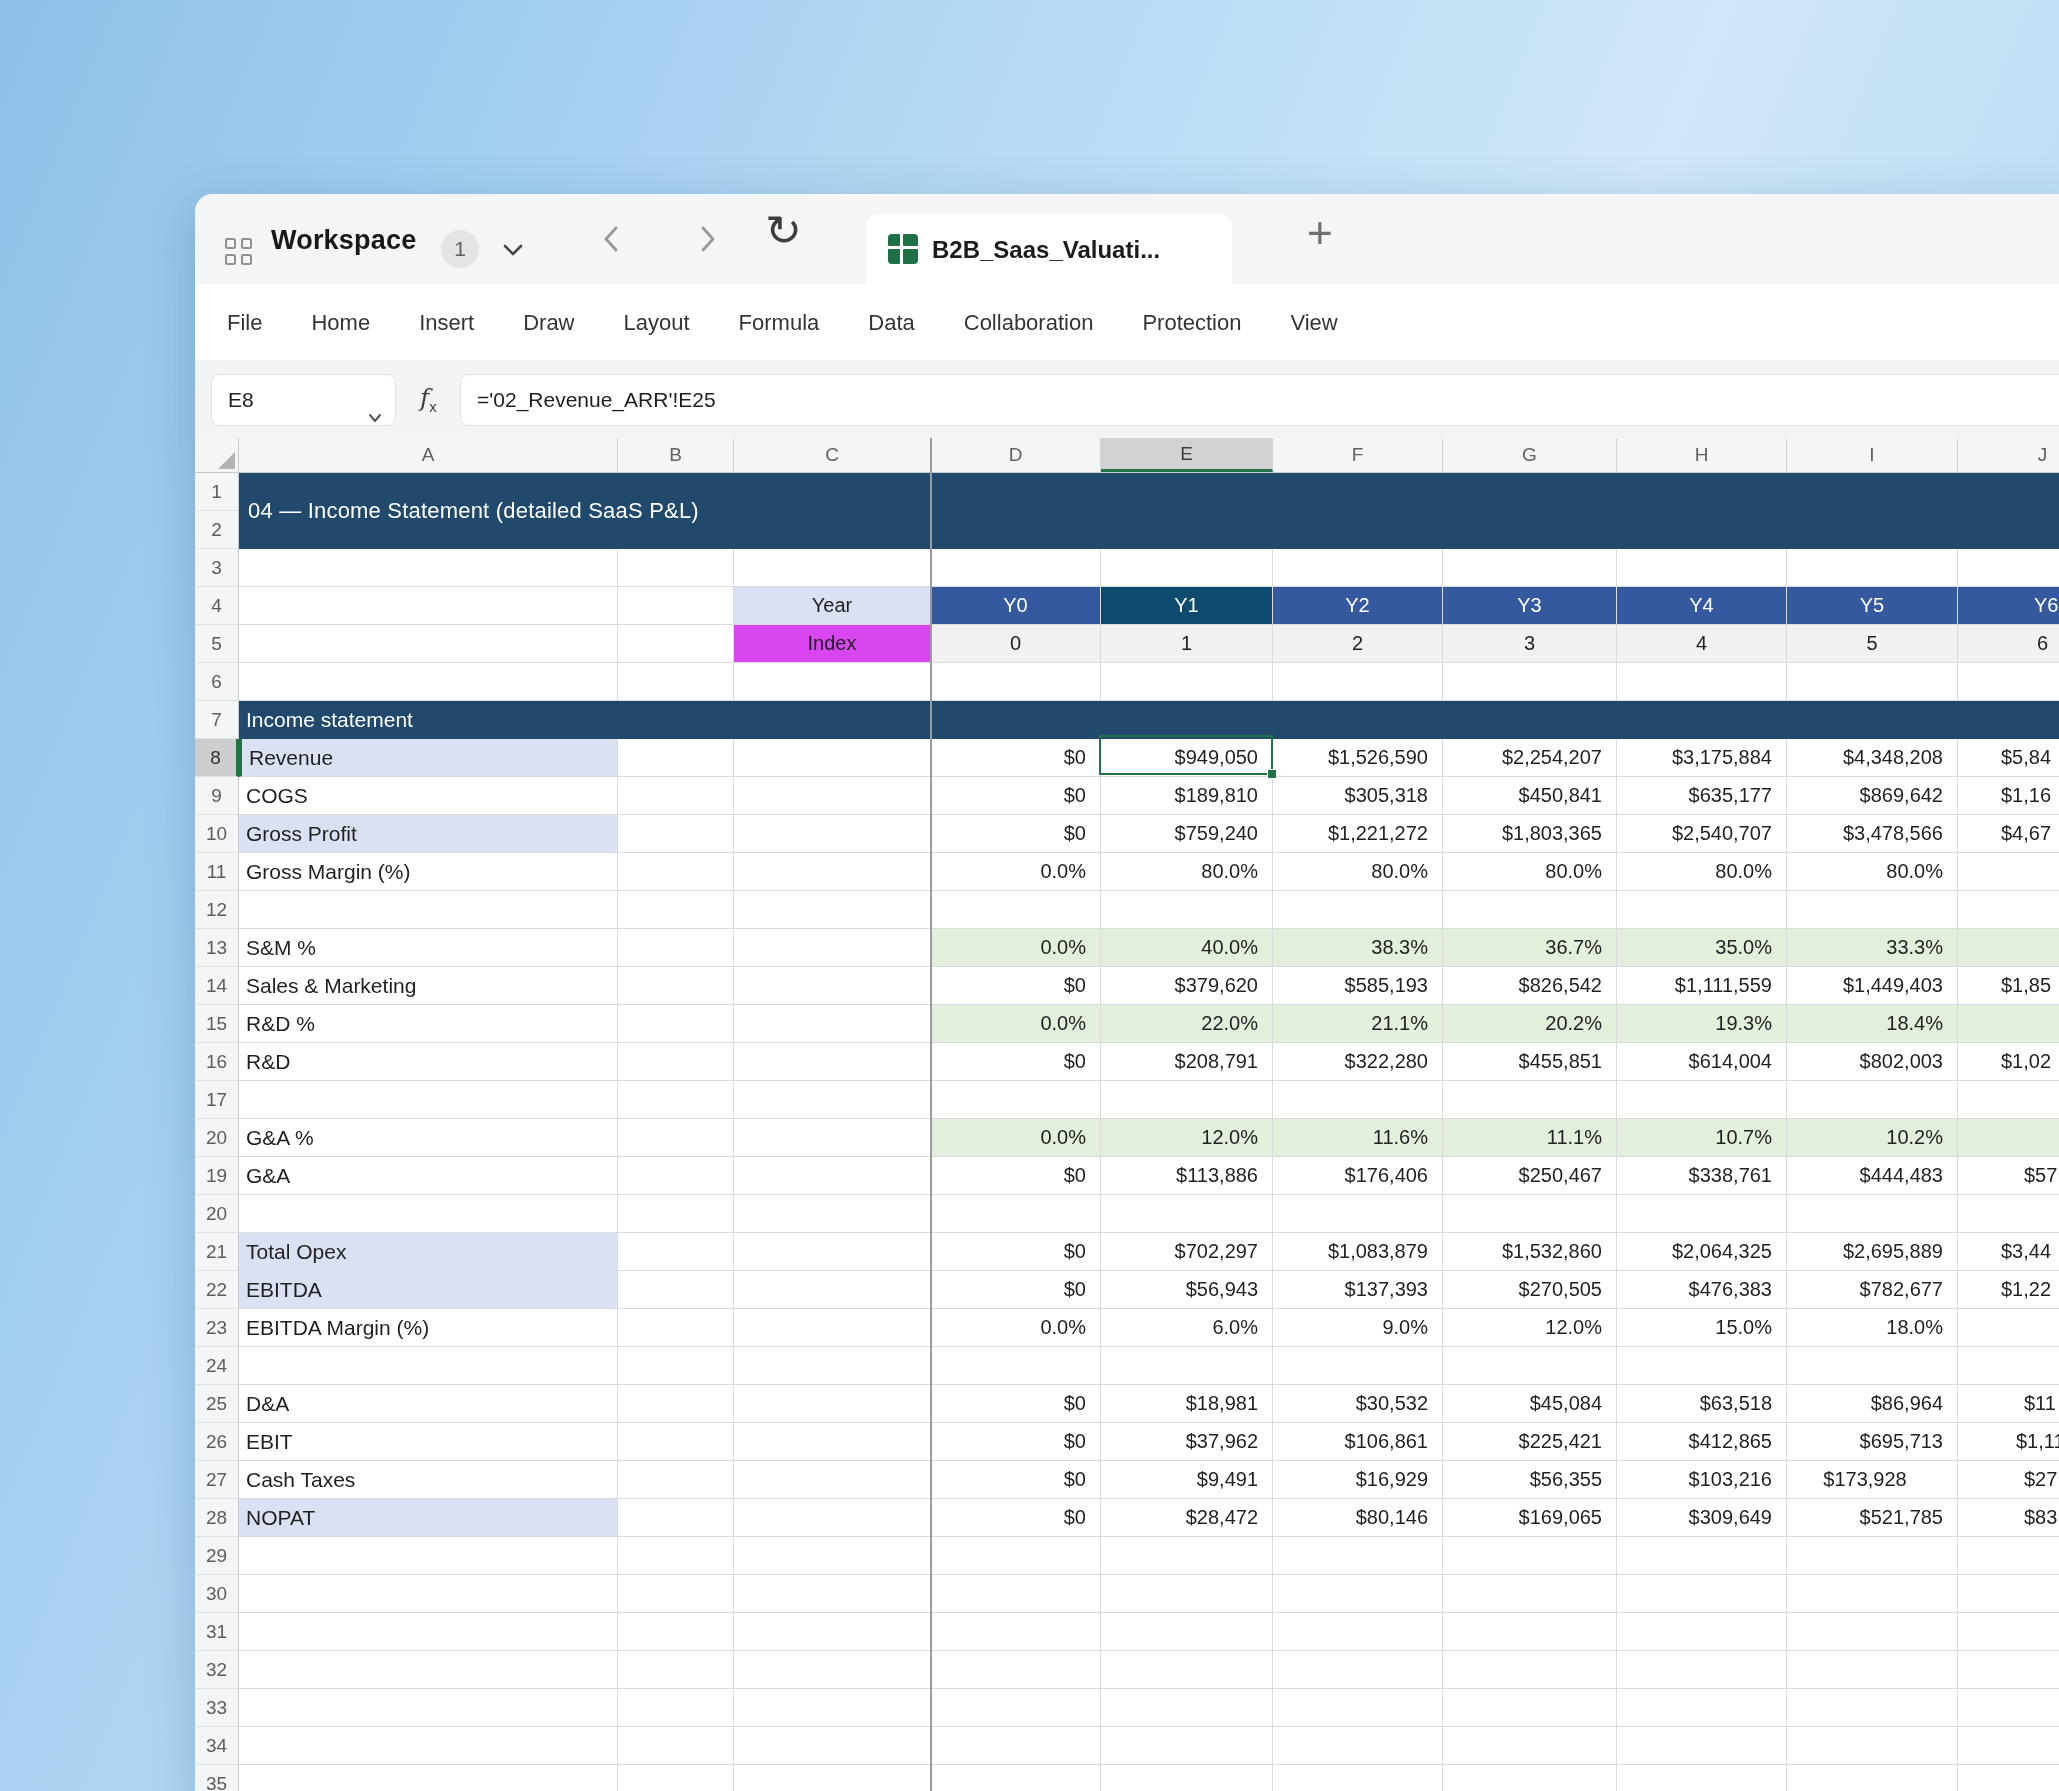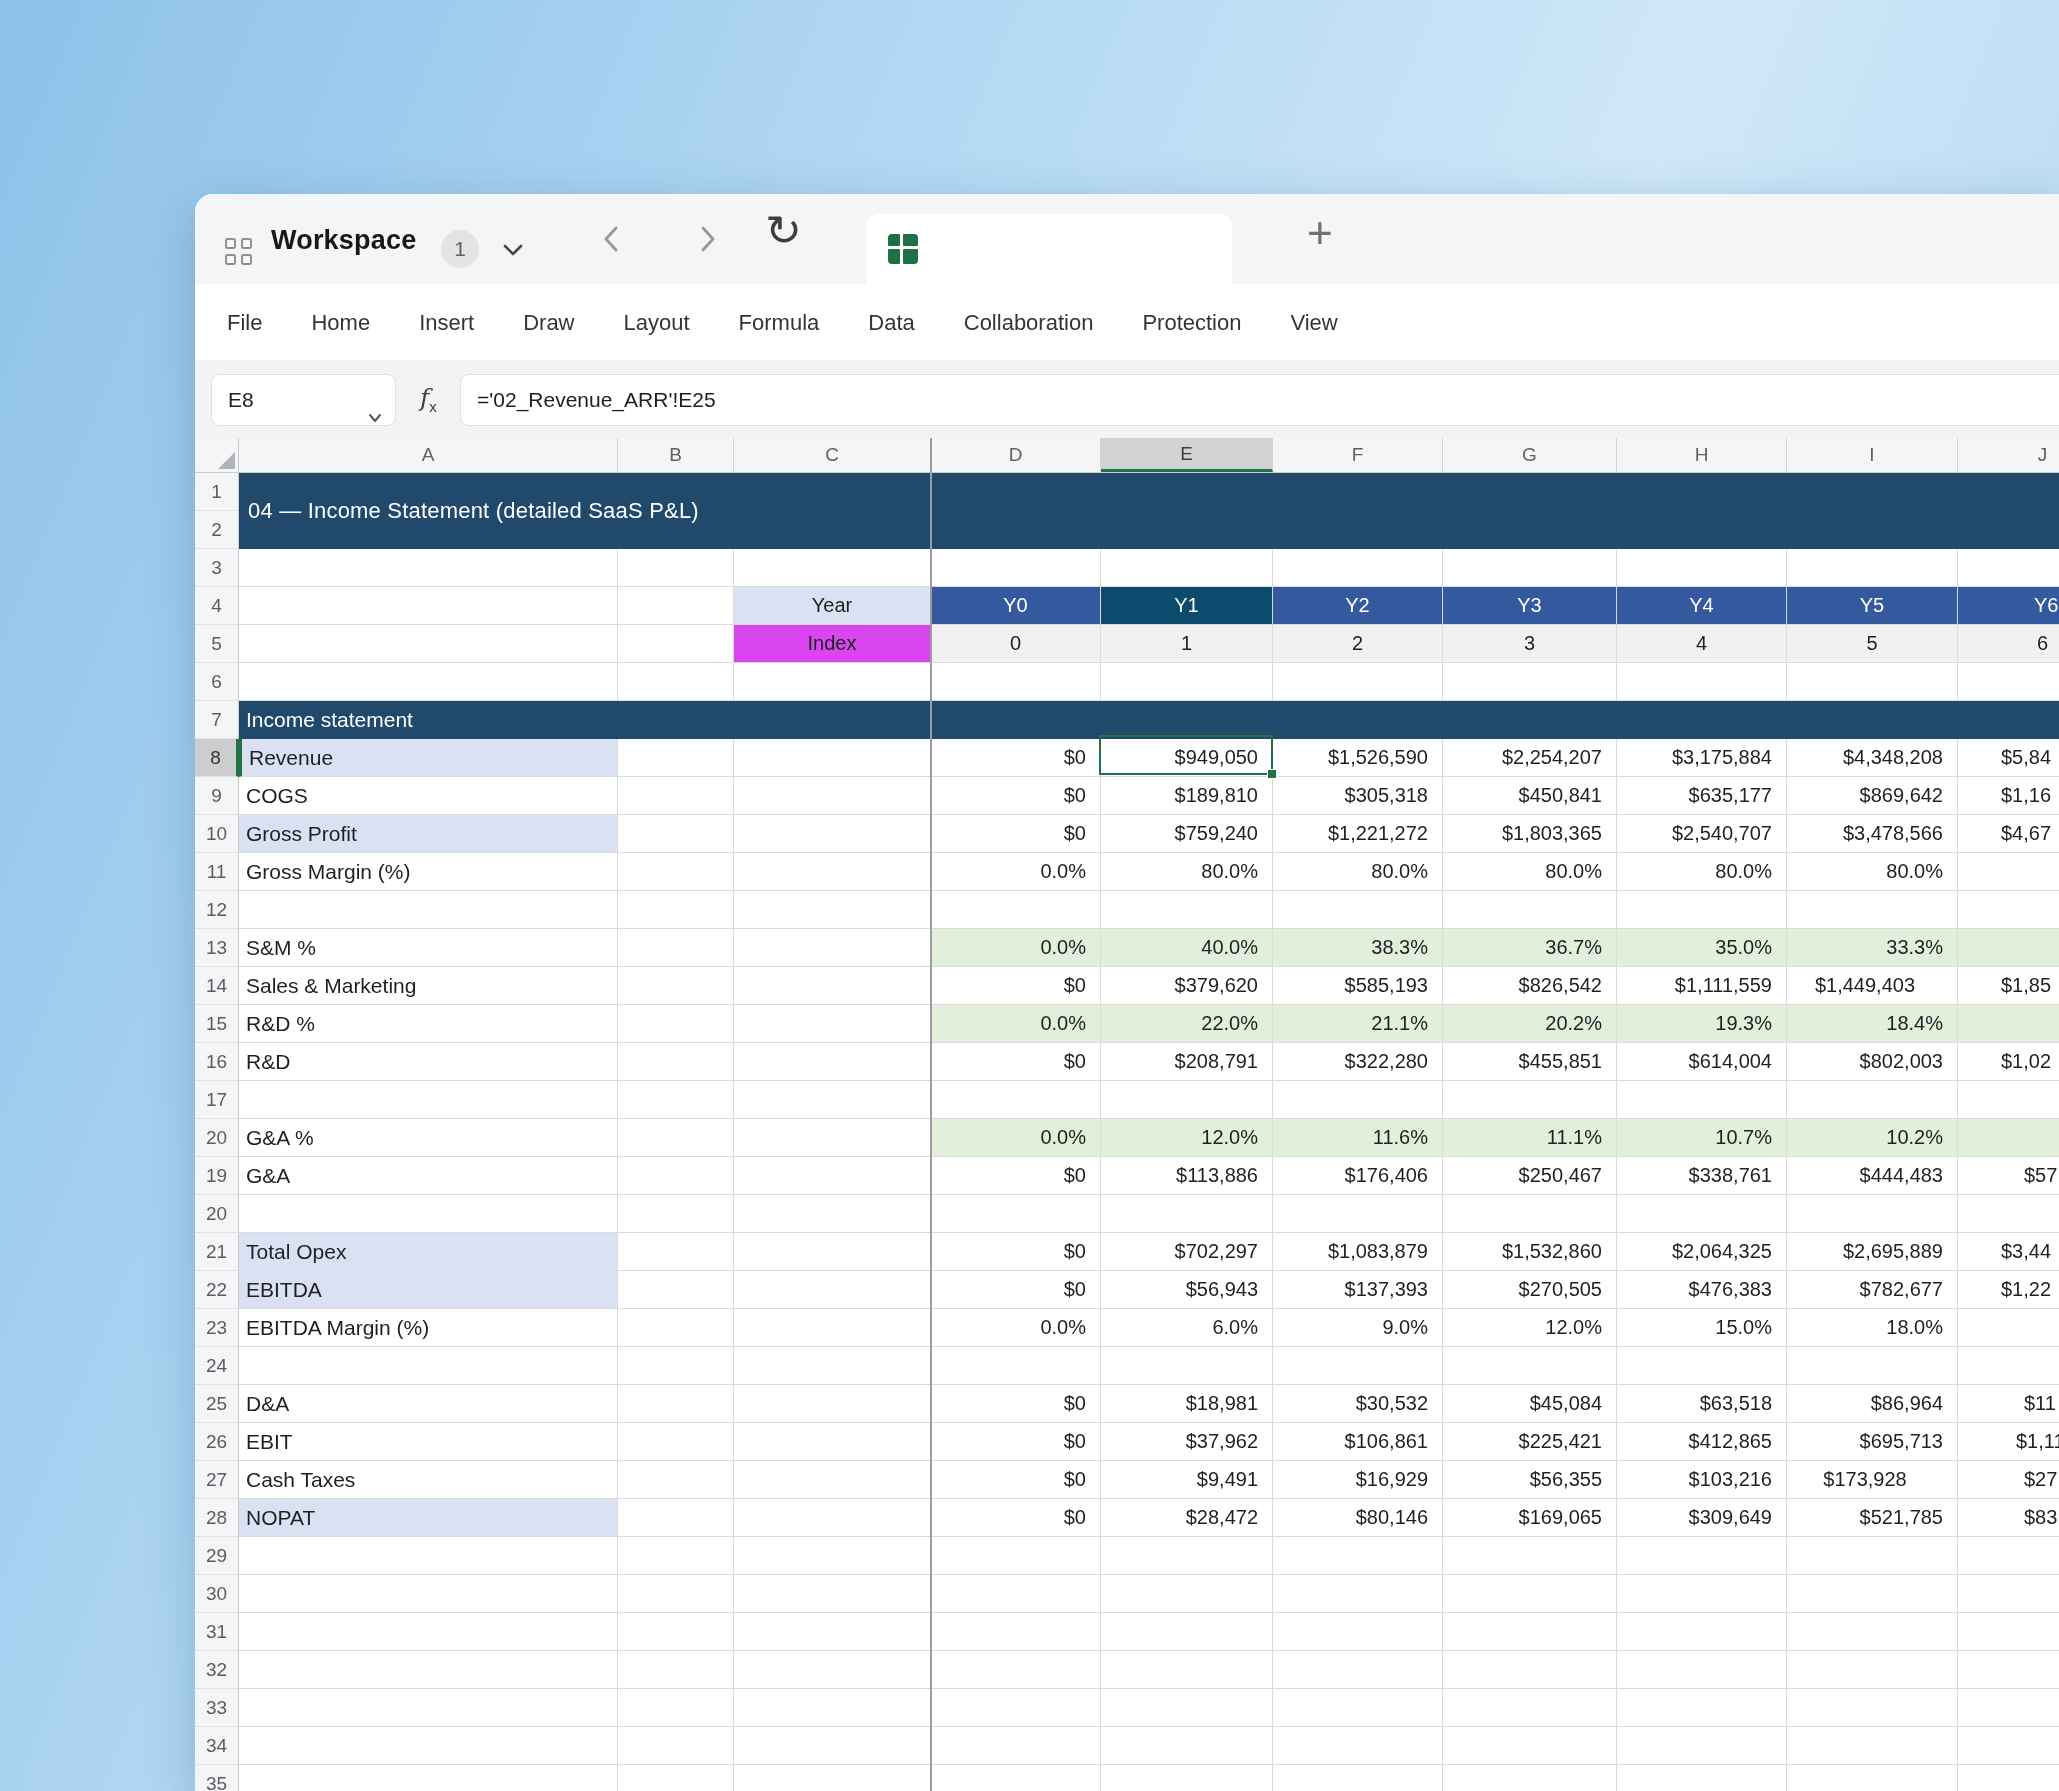--- a/index.html
+++ b/index.html
@@ -116,20 +116,21 @@
           </svg>
       </div>
       <div class="refresh">↻</div>
       <div class="tab">
         <div class="sheeticon">
           <span></span>
             <span></span>
             <span></span>
             <span></span>
         </div>
+        <div class="tab-title">B2B_Saas_Valuati...</div>
       </div>
       <div class="plusbtn">+</div>
     </div>
 
     <div class="menubar" id="menubar">
         <span class="mi">File</span>
         <span class="mi">Home</span>
         <span class="mi">Insert</span>
         <span class="mi">Draw</span>
         <span class="mi">Layout</span>
@@ -326,21 +327,21 @@
         <div class="grow">
           <div class="rh">14</div>
           <div class="cell lbl" style="width: 379px;">Sales &amp; Marketing</div>
           <div class="cell " style="width: 116px;"></div>
           <div class="cell " style="width: 197px;"></div>
           <div class="cell num" style="width: 170px;">$0</div>
           <div class="cell num" style="width: 172px;">$379,620</div>
           <div class="cell num" style="width: 170px;">$585,193</div>
           <div class="cell num" style="width: 174px;">$826,542</div>
           <div class="cell num" style="width: 170px;">$1,111,559</div>
-          <div class="cell num" style="width: 171px; text-align: center;">$1,449,403</div>
+          <div class="cell num" style="width: 171px;">$1,449,403</div>
           <div class="cell " style="width: 170px;">
             <span style="position: absolute; left: 43px;">$1,85</span>
           </div>
         </div>
         <div class="grow">
           <div class="rh">15</div>
           <div class="cell lbl" style="width: 379px;">R&amp;D %</div>
           <div class="cell " style="width: 116px;"></div>
           <div class="cell " style="width: 197px;"></div>
           <div class="cell num" style="width: 170px; background: rgb(226, 239, 218);">0.0%</div>

